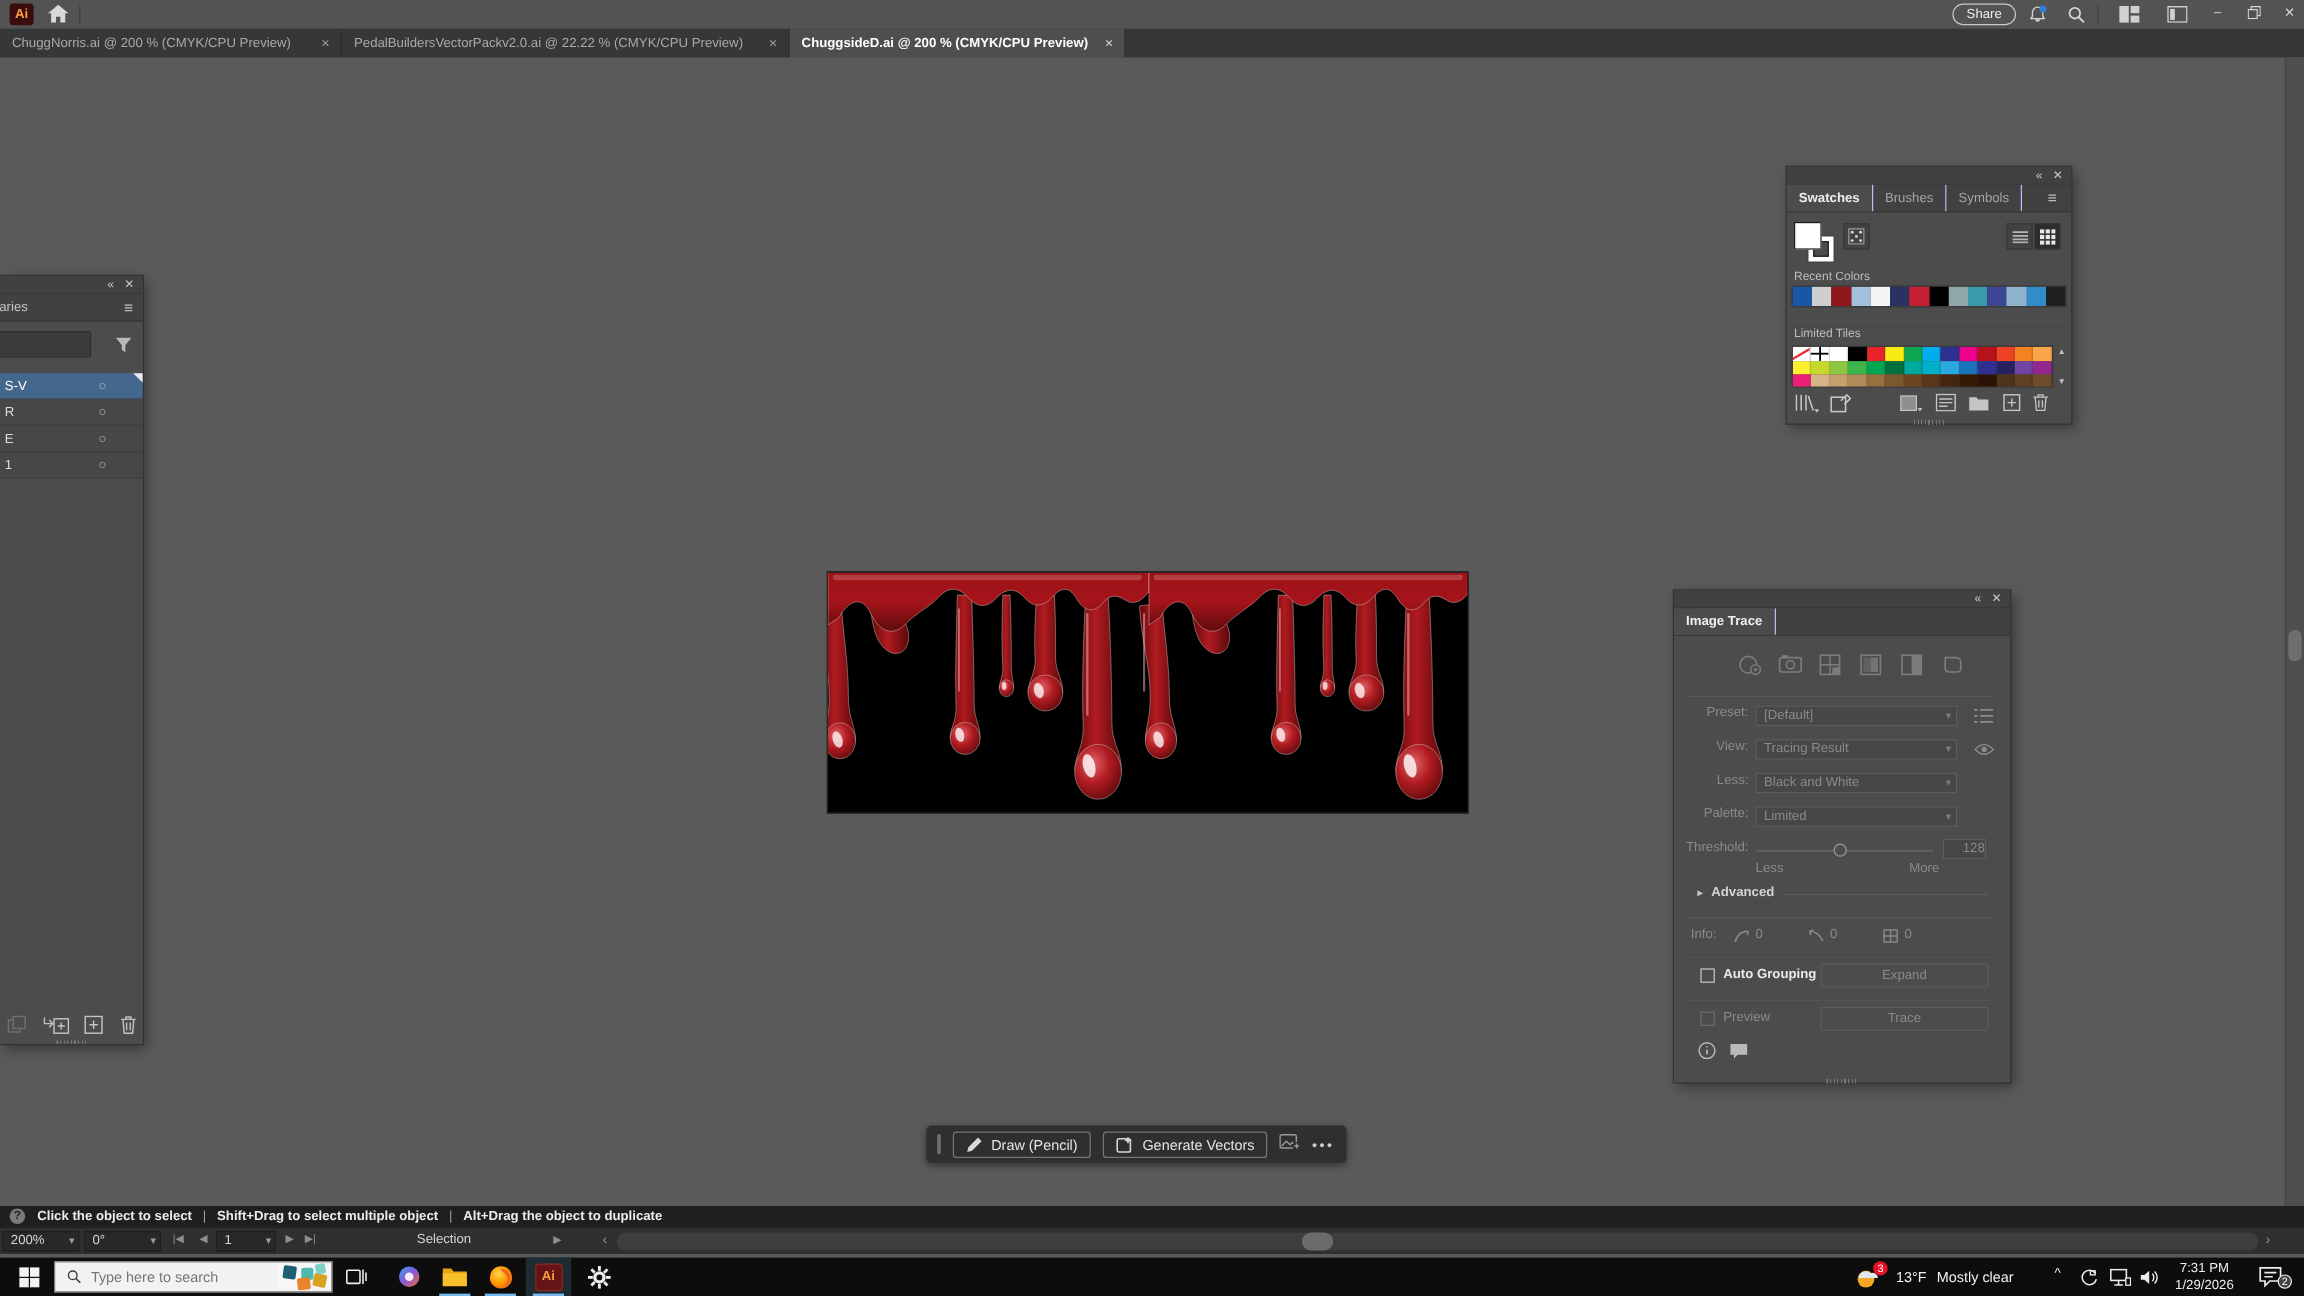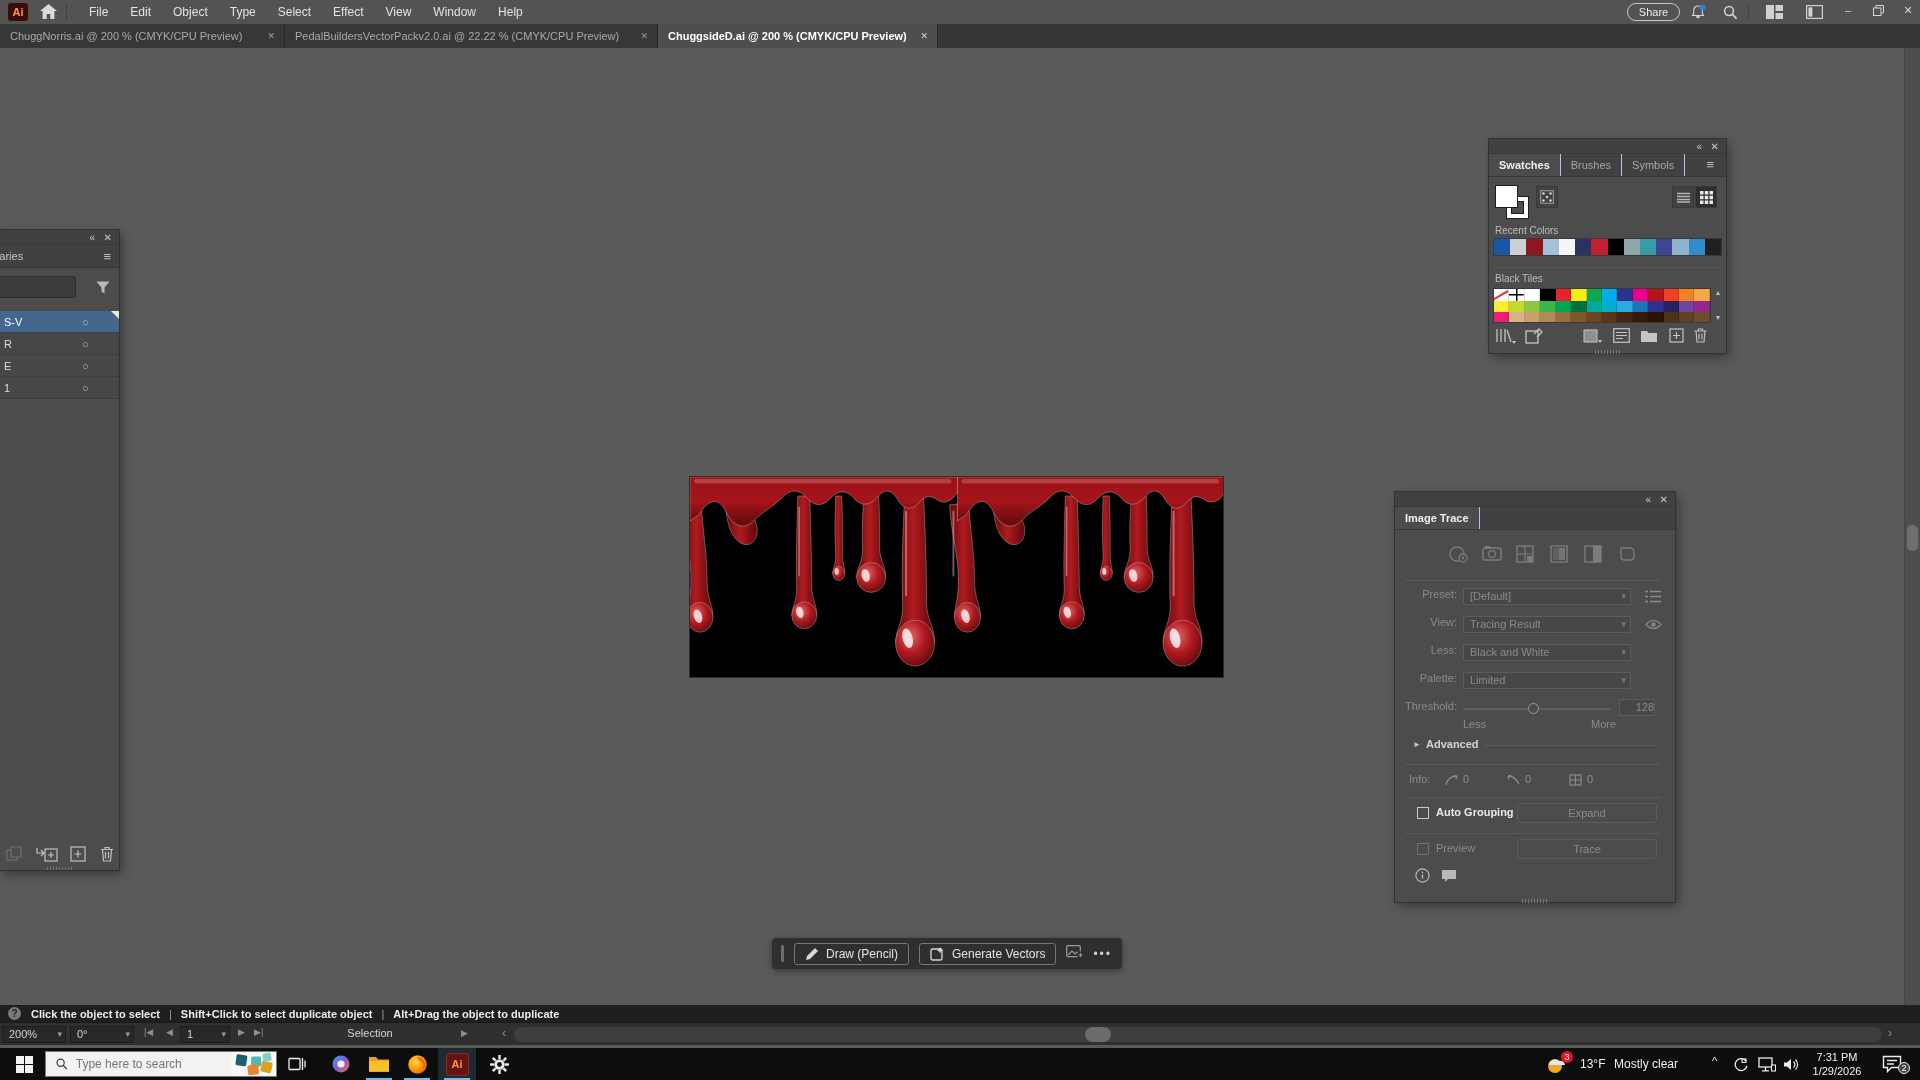--- a/index.html
+++ b/index.html
@@ -132,32 +132,20 @@
 <div id="app">
 
   <div id="appbar">
     <div id="ai-logo">Ai</div>
     <span id="home-ic">
       <svg width="17" height="15" viewBox="0 0 17 15">
           <path d="M8.5 0 L17 7 h-2.6 v8 h-4.1 v-5 h-3.6 v5 H2.6 V7 H0 Z" fill="#d9d9d9"></path>
         </svg>
     </span>
     <div class="vsep" style="left:66px"></div>
-    <div id="menus">
-
-    <span class="menu-item">File</span>
-        <span class="menu-item">Edit</span>
-        <span class="menu-item">Object</span>
-        <span class="menu-item">Type</span>
-        <span class="menu-item">Select</span>
-        <span class="menu-item">Effect</span>
-        <span class="menu-item">View</span>
-        <span class="menu-item">Window</span>
-        <span class="menu-item">Help</span>
-      </div>
     <div id="share-btn">Share</div>
     <span class="topic" style="left:1688px">
       <svg width="16" height="16" viewBox="0 0 16 16">
           <path d="M8 2 a4.3 4.3 0 0 1 4.3 4.3 v3.2 l1.2 2 H2.5 l1.2-2 V6.3 A4.3 4.3 0 0 1 8 2 Z M6.6 12.7 a1.5 1.5 0 0 0 2.8 0 Z" fill="none" stroke="#d6d6d6" stroke-width="1.1"></path>
           <circle cx="12.5" cy="3.5" r="3" fill="#2f7fd4"></circle>
         </svg>
     </span>
     <span class="topic" style="left:1720px">
       <svg width="15" height="15" viewBox="0 0 15 15">
           <circle cx="6" cy="6" r="4.4" fill="none" stroke="#d6d6d6" stroke-width="1.5"></circle>
@@ -400,21 +388,21 @@
         <div class="sw" style="background: rgb(195, 32, 49);"></div>
         <div class="sw" style="background: rgb(0, 0, 0);"></div>
         <div class="sw" style="background: rgb(143, 166, 171);"></div>
         <div class="sw" style="background: rgb(59, 154, 169);"></div>
         <div class="sw" style="background: rgb(60, 70, 147);"></div>
         <div class="sw" style="background: rgb(143, 179, 204);"></div>
         <div class="sw" style="background: rgb(49, 140, 202);"></div>
         <div class="sw" style="background: rgb(34, 31, 32);"></div>
       </div>
     <div class="hdiv" style="top:128px"></div>
-    <span class="sec-label" style="left:6px;top:134px">Black Tiles</span>
+    <span class="sec-label" style="left:6px;top:134px">Limited Tiles</span>
     <div id="tiles">
       <div class="tile-row">
           <div class="sw sw-none"></div>
           <div class="sw sw-reg"></div>
           <div class="sw" style="background: rgb(255, 255, 255);"></div>
           <div class="sw" style="background: rgb(0, 0, 0);"></div>
           <div class="sw" style="background: rgb(232, 35, 43);"></div>
           <div class="sw" style="background: rgb(246, 236, 19);"></div>
           <div class="sw" style="background: rgb(12, 167, 80);"></div>
           <div class="sw" style="background: rgb(0, 174, 239);"></div>
@@ -611,21 +599,21 @@
     <svg style="position:absolute;left:46px;top:377px" width="16" height="14" viewBox="0 0 16 14">
         <path d="M1 1 h14 v9 h-8 l-3 3 v-3 h-3 Z" fill="#b9b9b9"></path>
       </svg>
     <div class="grip"></div>
   </div>
 
   <div id="hintbar">
     <span id="hint-q">?</span>
     <span>Click the object to select</span>
     <span class="hint-sep">|</span>
-    <span>Shift+Click to select duplicate object</span>
+    <span>Shift+Drag to select multiple object</span>
     <span class="hint-sep">|</span>
     <span>Alt+Drag the object to duplicate</span>
   </div>
 
   <div id="ctrlbar">
     <span class="ctl-box" style="left:2px;width:64px"><span>200%</span><span class="ctl-ch">▾</span></span>
     <span class="ctl-box" style="left:70px;width:64px"><span>0°</span><span class="ctl-ch">▾</span></span>
     <span class="navgl" style="left:144px">|◀</span>
     <span class="navgl" style="left:166px">◀</span>
     <span class="ctl-box" style="left:180px;width:50px"><span>1</span><span class="ctl-ch">▾</span></span>

